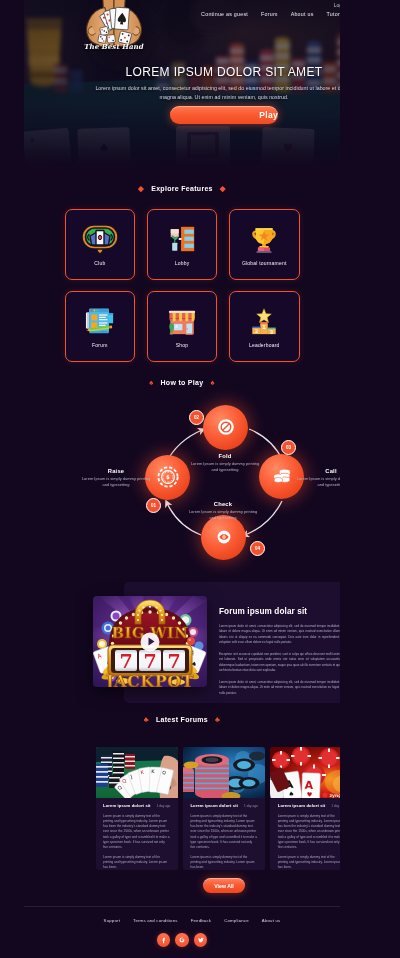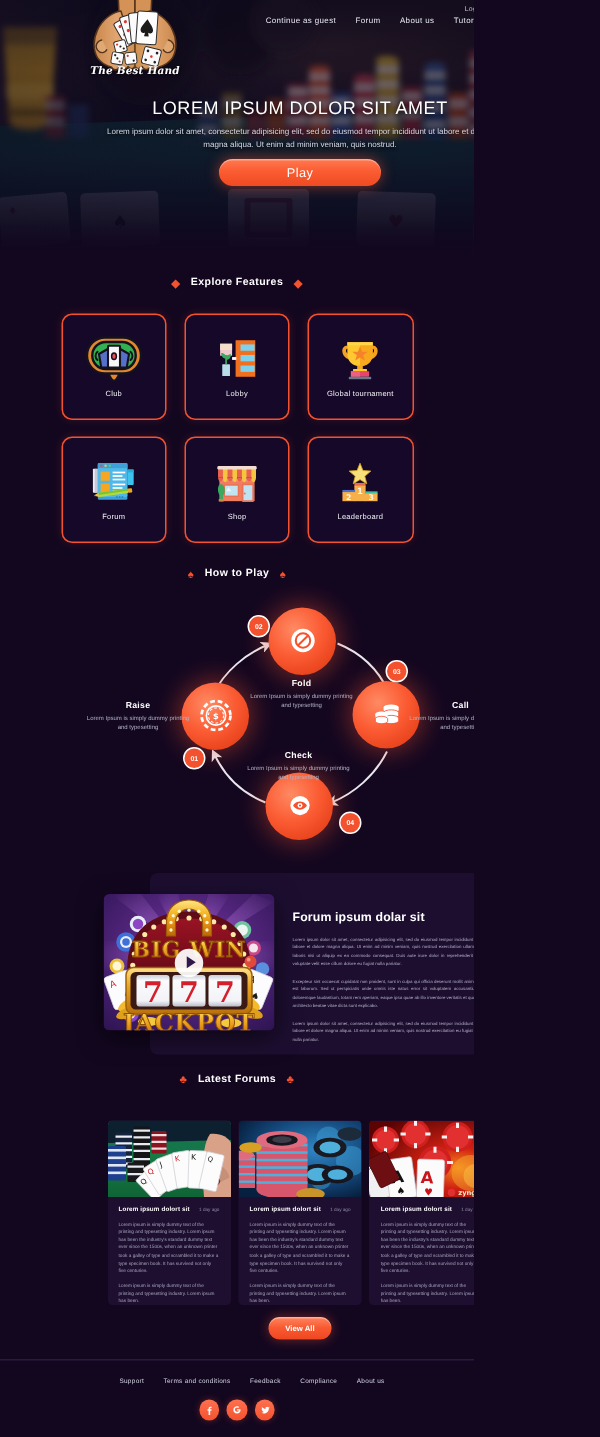--- a/index.html
+++ b/index.html
@@ -4,21 +4,21 @@
 <title>The Best Hand</title>
 <style>
   * { box-sizing: border-box; margin:0; padding:0; }
   html,body { width:400px; height:958px; }
   body {
     background:#130720;
     font-family:"Liberation Sans", sans-serif;
     color:#fff;
     overflow:hidden;
   }
-  .page { width:316px; height:958px; position:relative; overflow:hidden; background:#130720; }
+  .page { width:316px; height:958px; position:relative; overflow:hidden; background:#130720;margin-left:24px; }
 
   
   .hero { position:relative; width:400px; height:176px; overflow:hidden; background:#0d1a22; }
   .hero-photo { position:absolute; inset:0; }
   .hero-overlay { position:absolute; inset:0;
     background:
       radial-gradient(ellipse 130% 80% at 50% 42%, rgba(10,8,26,.10) 0%, rgba(10,8,26,.50) 70%, rgba(12,7,28,.74) 100%),
       linear-gradient(180deg, rgba(8,6,24,.42) 0%, rgba(10,8,26,.30) 26%, rgba(12,8,28,.50) 58%, rgba(14,7,32,.72) 72%, rgba(16,7,31,.88) 86%, rgba(18,7,31,.97) 100%);
   }
   .hero-fade-bottom { position:absolute; left:0; right:0; bottom:0; height:30px;
@@ -46,24 +46,24 @@
     font-family:"DejaVu Serif", serif; font-style:italic; font-weight:700;
     font-size:7px; color:#ffffff !important; letter-spacing:.1px;
     text-shadow:0 1px 2px rgba(0,0,0,.9); }
 
   .hero-content { position:absolute; left:0; right:0; top:65px; text-align:center; z-index:7; }
   .hero-title { font-size:12px; font-weight:400; letter-spacing:.35px; color:#fff; white-space:nowrap;
     text-shadow:0 1px 3px rgba(0,0,0,.75); }
   .hero-p { margin:5px auto 0; width:266px; font-size:5.35px; line-height:1.75; color:#d7d9e6;
     text-shadow:0 1px 2px rgba(0,0,0,.7); }
   .play-btn { display:block; margin:3px auto 0; width:108px; height:18px; border:none; cursor:pointer;
-    border-radius:9px; color:#fff; font-size:8.5px; font-weight:400; letter-spacing:.3px;
+    border-radius:9px; color:#fff; font-size:8.5px; font-weight:700; letter-spacing:.3px;
     background:linear-gradient(180deg,#ff7a52 0%, #fb5c32 45%, #f04a22 100%);
     box-shadow:0 0 9px rgba(244,82,46,.55), inset 0 1px 0 rgba(255,255,255,.35);
-    font-family:"Liberation Sans", sans-serif; }
+    font-family:"Liberation Sans", sans-serif;text-align:right; }
 
   
   .sec-title { display:flex; align-items:center; justify-content:center; gap:7px;
     font-size:7px; font-weight:700; color:#fff; letter-spacing:.3px; }
   .sec-title .suit { color:#f4522e; font-size:7.5px; line-height:1; }
 
   
   .features { position:absolute; left:0; right:0; top:185px; }
   .feat-grid { width:235px; margin:16px auto 0; display:grid;
     grid-template-columns:repeat(3, 70.7px); grid-auto-rows:71px; gap:11px 11.5px; }

